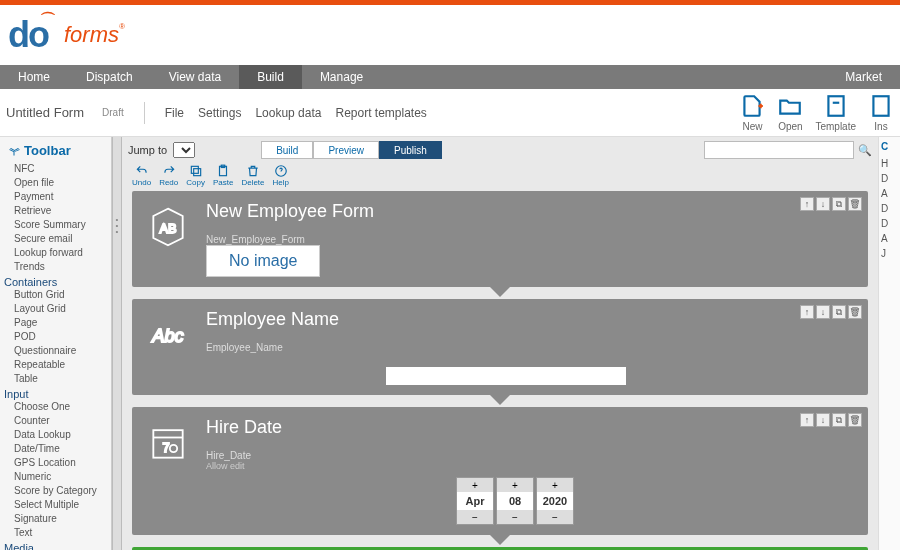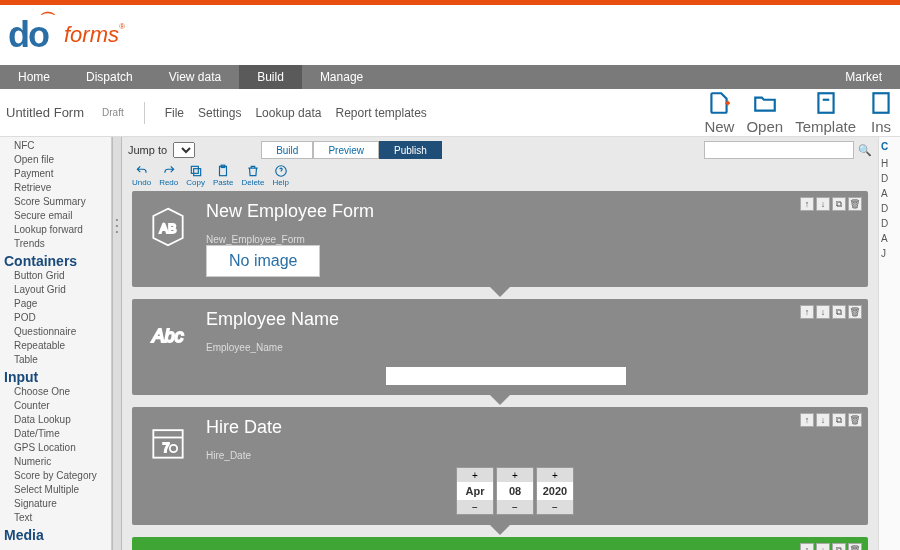--- a/index.html
+++ b/index.html
@@ -16,26 +16,26 @@
 .nav-main .item.active { background:#5a5a5a; }
 .nav-main .spacer { flex:1; }
 .sub-bar { height:48px; display:flex; align-items:center; padding:0 6px; gap:14px; border-bottom:1px solid #ddd; }
 .sub-bar .title { color:#555; font-size:13px; }
 .sub-bar .draft { font-size:10px; color:#888; margin-left:4px; }
 .sub-bar .sep { width:1px; height:22px; background:#ccc; margin:0 6px; }
 .sub-bar .menu { color:#555; font-size:12px; cursor:pointer; }
 .sub-bar .right-icons { margin-left:auto; display:flex; gap:12px; }
 .icon-btn { display:flex; flex-direction:column; align-items:center; gap:2px; cursor:pointer; color:#0b6aa8; }
 .icon-btn svg { width:26px; height:26px; }
-.icon-btn span { font-size:15px; color:#666; }
+.icon-btn span { font-size:10px; color:#666; }
 .work { display:flex; height:calc(550px - 5px - 60px - 24px - 48px); }
 .sidebar { width:112px; background:#f5f5f5; border-right:1px solid #ccc; overflow:hidden; font-size:10px; padding:2px 0 2px 4px;}
 .sidebar .hdr { color:#0b6aa8; font-size:13px; font-weight:bold; padding:4px 0 4px 4px; background:#f5f5f5; display:flex; align-items:center; gap:4px;}
 .sidebar .hdr svg{width:12px;height:12px;}
-.sidebar .cat { color:#1a4a7a; font-weight:bold; font-size:14px; margin-top:2px; }
+.sidebar .cat { color:#1a4a7a; font-weight:normal; font-size:11px; margin-top:2px; }
 .sidebar .leaf { color:#555; padding-left:10px; line-height:14px; cursor:pointer; }
 .canvas-wrap { flex:1; background:#e9e9e9; position:relative; overflow:hidden; }
 .canvas-top { height:26px; display:flex; align-items:center; gap:6px; padding:0 6px; }
 .jump { font-size:11px; color:#333; }
 .wizard { display:flex; margin-left:60px; }
 .wstep { height:18px; line-height:18px; padding:0 14px; font-size:10px; color:#0b6aa8; background:#fff; border:1px solid #bbb; position:relative; }
 .wstep.active { background:#1f4e79; color:#fff; border-color:#1f4e79; }
 .search-box { margin-left:auto; display:flex; align-items:center; }
 .search-box input { width:150px; height:18px; border:1px solid #bbb; font-size:10px; padding:0 4px; }
 .search-box .mag { color:#888; margin-left:4px; }
@@ -121,20 +121,26 @@
         <svg viewBox="0 0 24 24" fill="none" stroke="#0b6aa8" stroke-width="2">
           <rect x="5" y="3" width="14" height="18"></rect>
         </svg>
         <span>Ins</span>
       </div>
   </div>
 </div>
 
 <div class="work">
   <div class="sidebar">
+    <div class="hdr">
+        <svg viewBox="0 0 24 24" fill="#0b6aa8">
+          <path d="M22 7l-9 5-9-5 2-1 7 4 7-4zM13 14v7h-2v-7l-8-4v-2l10 5 10-5v2z"></path>
+        </svg>
+        <span>Toolbar</span>
+      </div>
     <div id="toolbar-body">
         <div class="leaf">NFC</div>
         <div class="leaf">Open file</div>
         <div class="leaf">Payment</div>
         <div class="leaf">Retrieve</div>
         <div class="leaf">Score Summary</div>
         <div class="leaf">Secure email</div>
         <div class="leaf">Lookup forward</div>
         <div class="leaf">Trends</div>
         <div class="cat">Containers</div>
@@ -255,20 +261,21 @@
             <svg viewBox="0 0 48 48">
               <rect x="8" y="10" width="32" height="30" fill="none" stroke="#fff"></rect>
               <line x1="8" y1="18" x2="40" y2="18" stroke="#fff"></line>
               <text x="18" y="34" fill="#fff" font-size="14">7</text>
               <circle cx="30" cy="30" r="4" fill="none" stroke="#fff"></circle>
             </svg>
           </div>
           <div class="card-body">
             <div class="card-title">Hire Date</div>
             <div class="card-sub">Hire_Date</div>
+            <div class="card-sub2">Allow edit</div>
             <div class="date-spin">
               <div class="spin">
                 <button>+</button>
                 <div class="val">Apr</div>
                 <button>−</button>
               </div>
               <div class="spin">
                 <button>+</button>
                 <div class="val">08</div>
                 <button>−</button>

